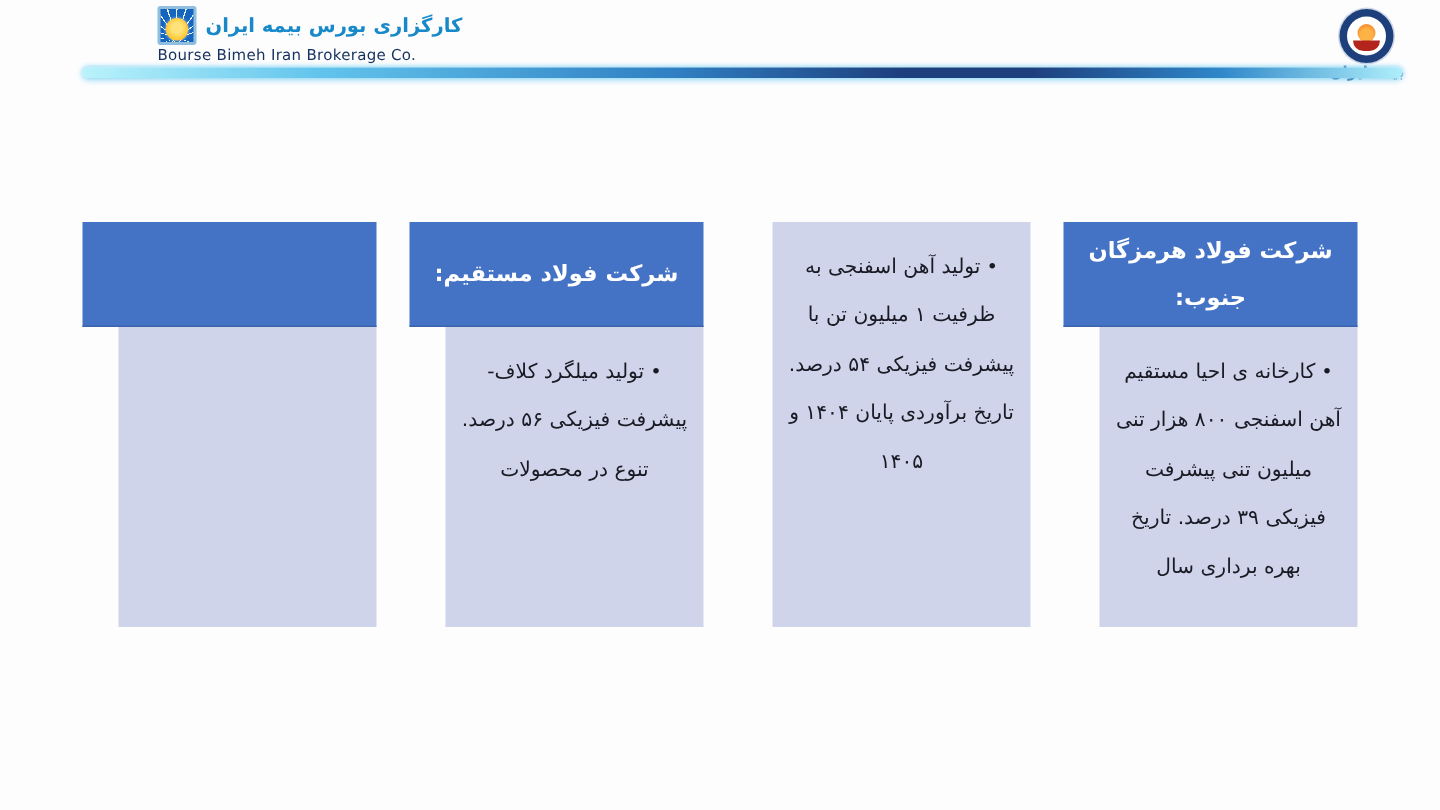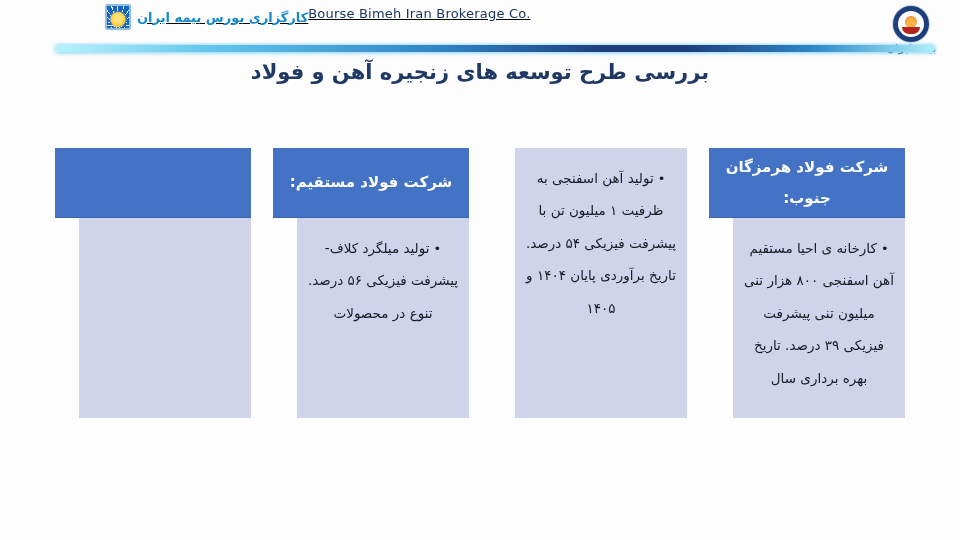--- a/index.html
+++ b/index.html
@@ -7,39 +7,39 @@
   .slide{
     position:relative; width:960px; height:540px; margin:0 auto;
     background:#fdfdfe; overflow:hidden;
   }
   
   .topbar{
     position:absolute; top:0; left:0; right:0; height:46px;
     display:flex; justify-content:space-between; align-items:flex-start;
     padding:4px 24px 0 105px; box-sizing:border-box; direction:ltr;
   }
-  .brand-left{display:flex; flex-direction:row; align-items:flex-start;text-decoration:underline;}
+  .brand-left{display:flex; flex-direction:column; align-items:flex-start;}
   .brand-left-top{display:flex; align-items:center; gap:6px;}
   .sunbox{
     width:26px;height:26px;background:#1565be;border:2px solid #8fbede;
     border-radius:2px;position:relative;overflow:hidden;box-sizing:border-box;
   }
   .sunbox .rays{
     position:absolute;inset:0;
     background:repeating-conic-gradient(from 235deg at 50% 88%,
       rgba(255,255,255,0) 0deg 15deg, rgba(255,255,255,.9) 15deg 18deg);
   }
   .sunbox .sun{
     position:absolute;bottom:1px;left:50%;transform:translateX(-50%);
     width:15px;height:15px;border-radius:50%;
     background:radial-gradient(circle at 50% 45%, #ffe27a 30%, #ffc62e 70%);
     box-shadow:0 0 2px rgba(255,255,255,.8);
   }
   .brand-name-fa{color:#1789c8; font-size:13px; font-weight:bold; direction:rtl;}
-  .brand-name-en{color:#16315e; font-size:13px; margin-top:2px; letter-spacing:.2px;}
+  .brand-name-en{color:#16315e; font-size:10px; margin-top:2px; letter-spacing:.2px;}
   .brand-right{display:flex; flex-direction:column; align-items:center; margin-top:2px;}
   .emblem{
     width:36px;height:36px;border-radius:50%;background:#1d3f7c;
     position:relative; display:flex; align-items:center; justify-content:center;
     box-shadow:0 0 0 1px #cdd6e6;
   }
   .emblem-inner{
     width:26px;height:26px;border-radius:50%;background:#fff;
     position:relative;overflow:hidden;
   }
@@ -118,21 +118,20 @@
           <div class="emblem-sun"></div>
           <div class="emblem-mount"></div>
         </div>
       </div>
       <span class="brand-right-name">بیمه ایران</span>
     </div>
   </div>
 
   <div class="divider-bar"></div>
 
-  <div class="page-title">بررسی طرح توسعه های زنجیره آهن و فولاد</div>
 
   <div class="cards">
 
     <div class="card">
       <div class="card-header">
         <span class="card-title">شرکت فولاد هرمزگان جنوب:</span>
       </div>
       <div class="card-body">
         <span class="card-text"><span class="bullet-dot">•</span><span>کارخانه ی احیا مستقیم آهن اسفنجی ۸۰۰ هزار تنی  میلیون تنی پیشرفت فیزیکی ۳۹ درصد. تاریخ بهره برداری سال</span></span>
       </div>

